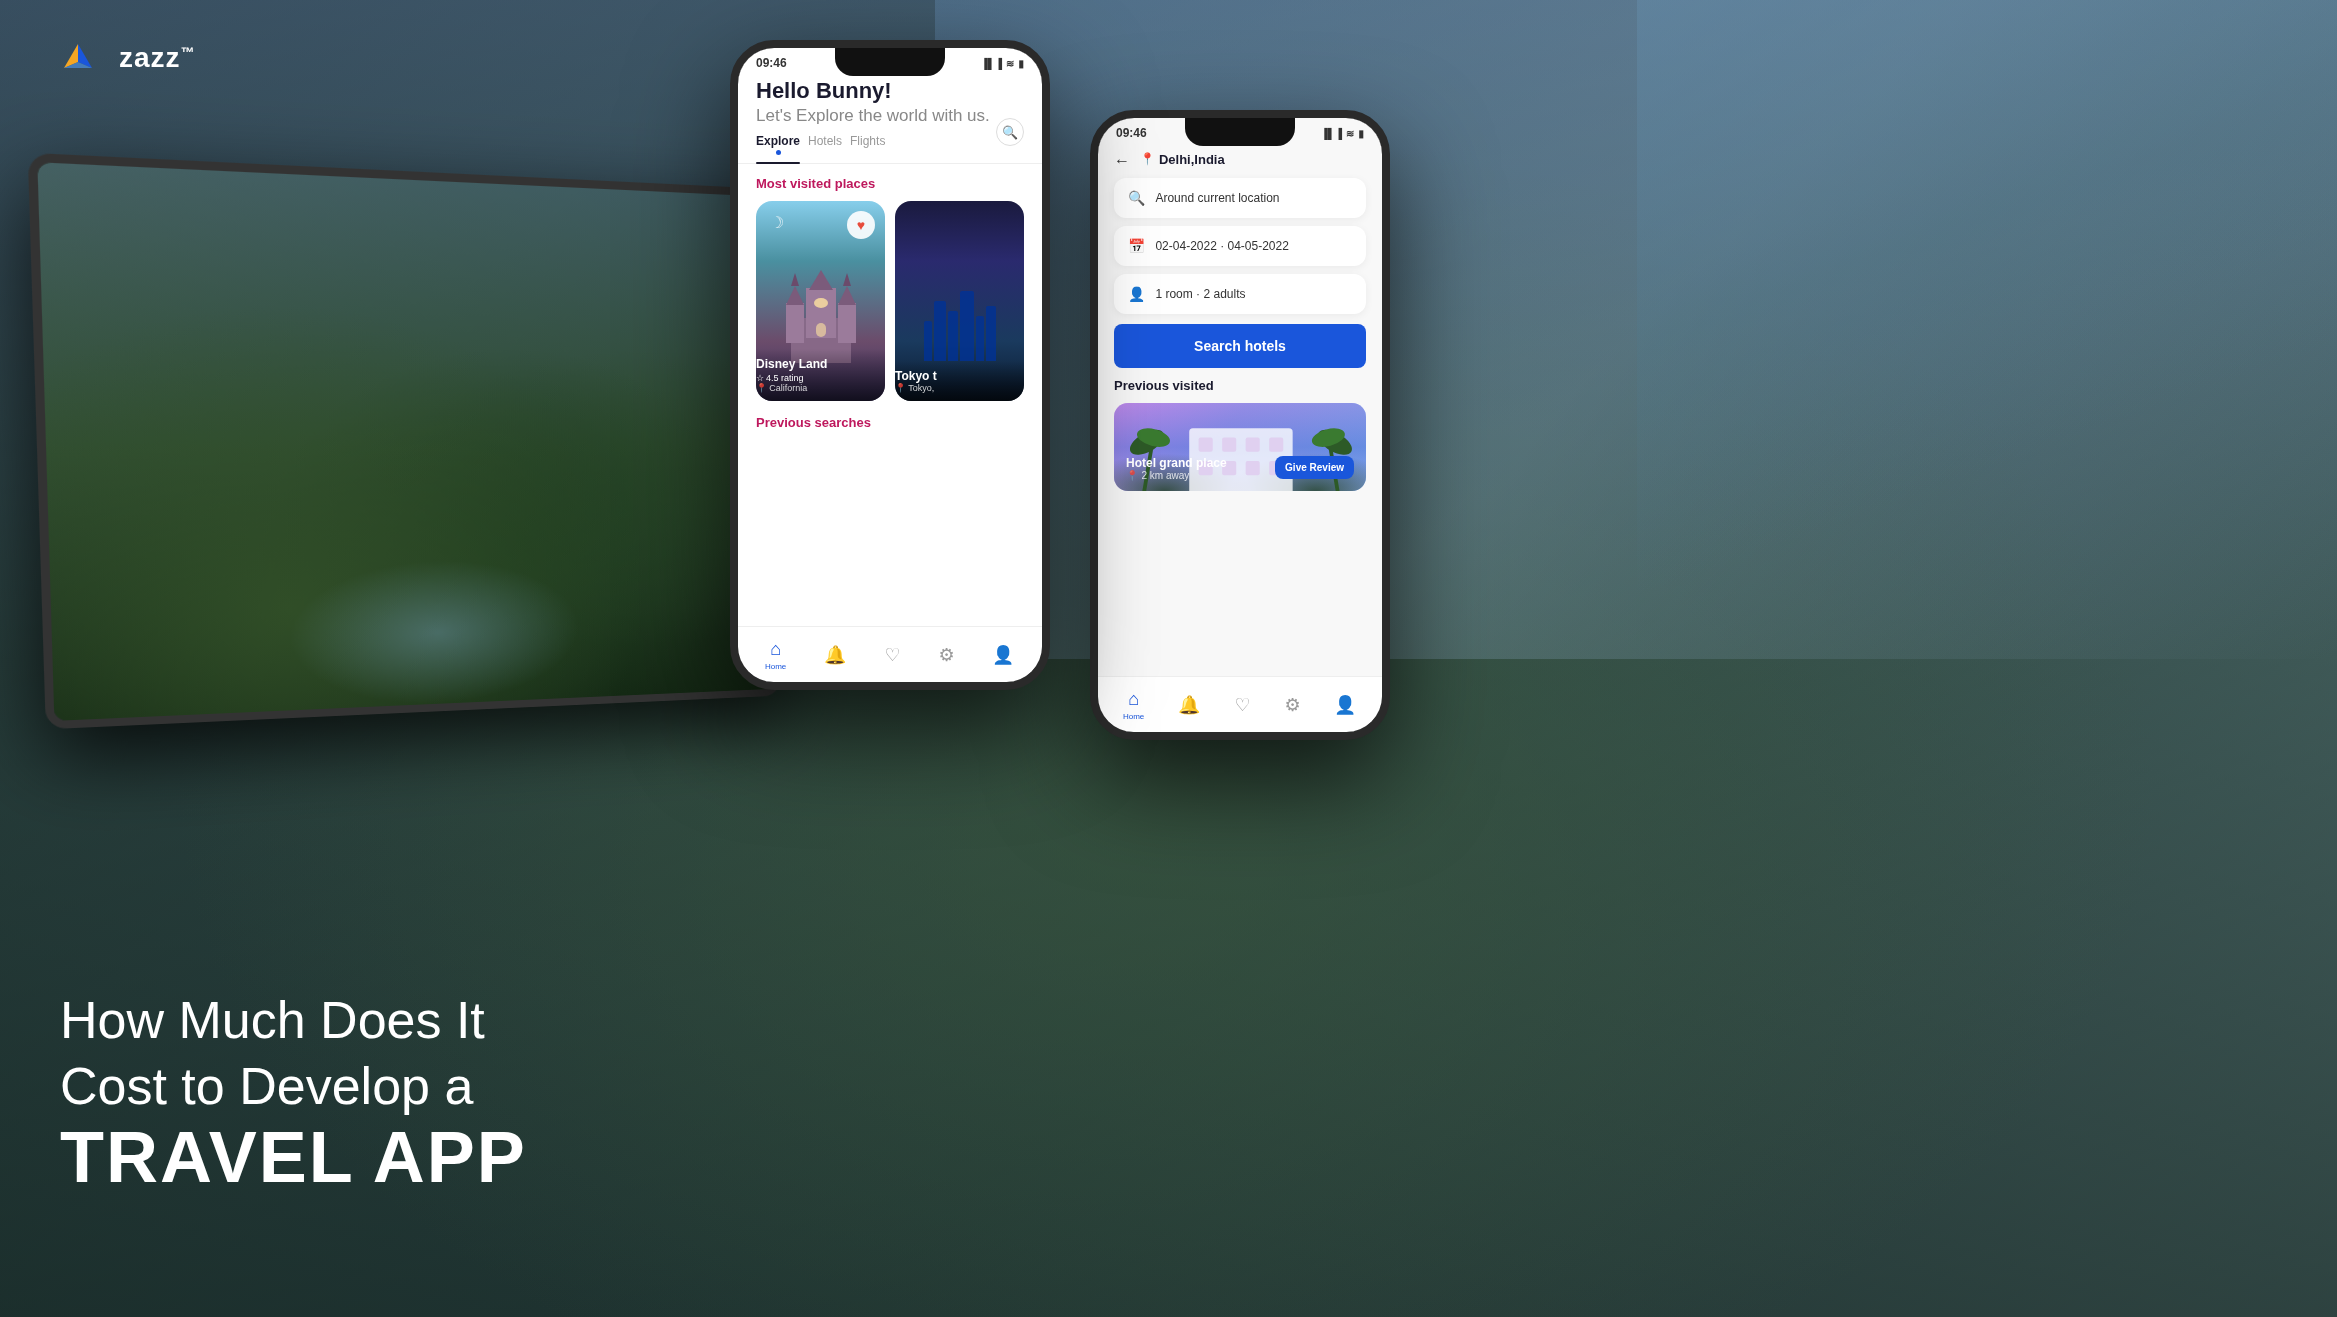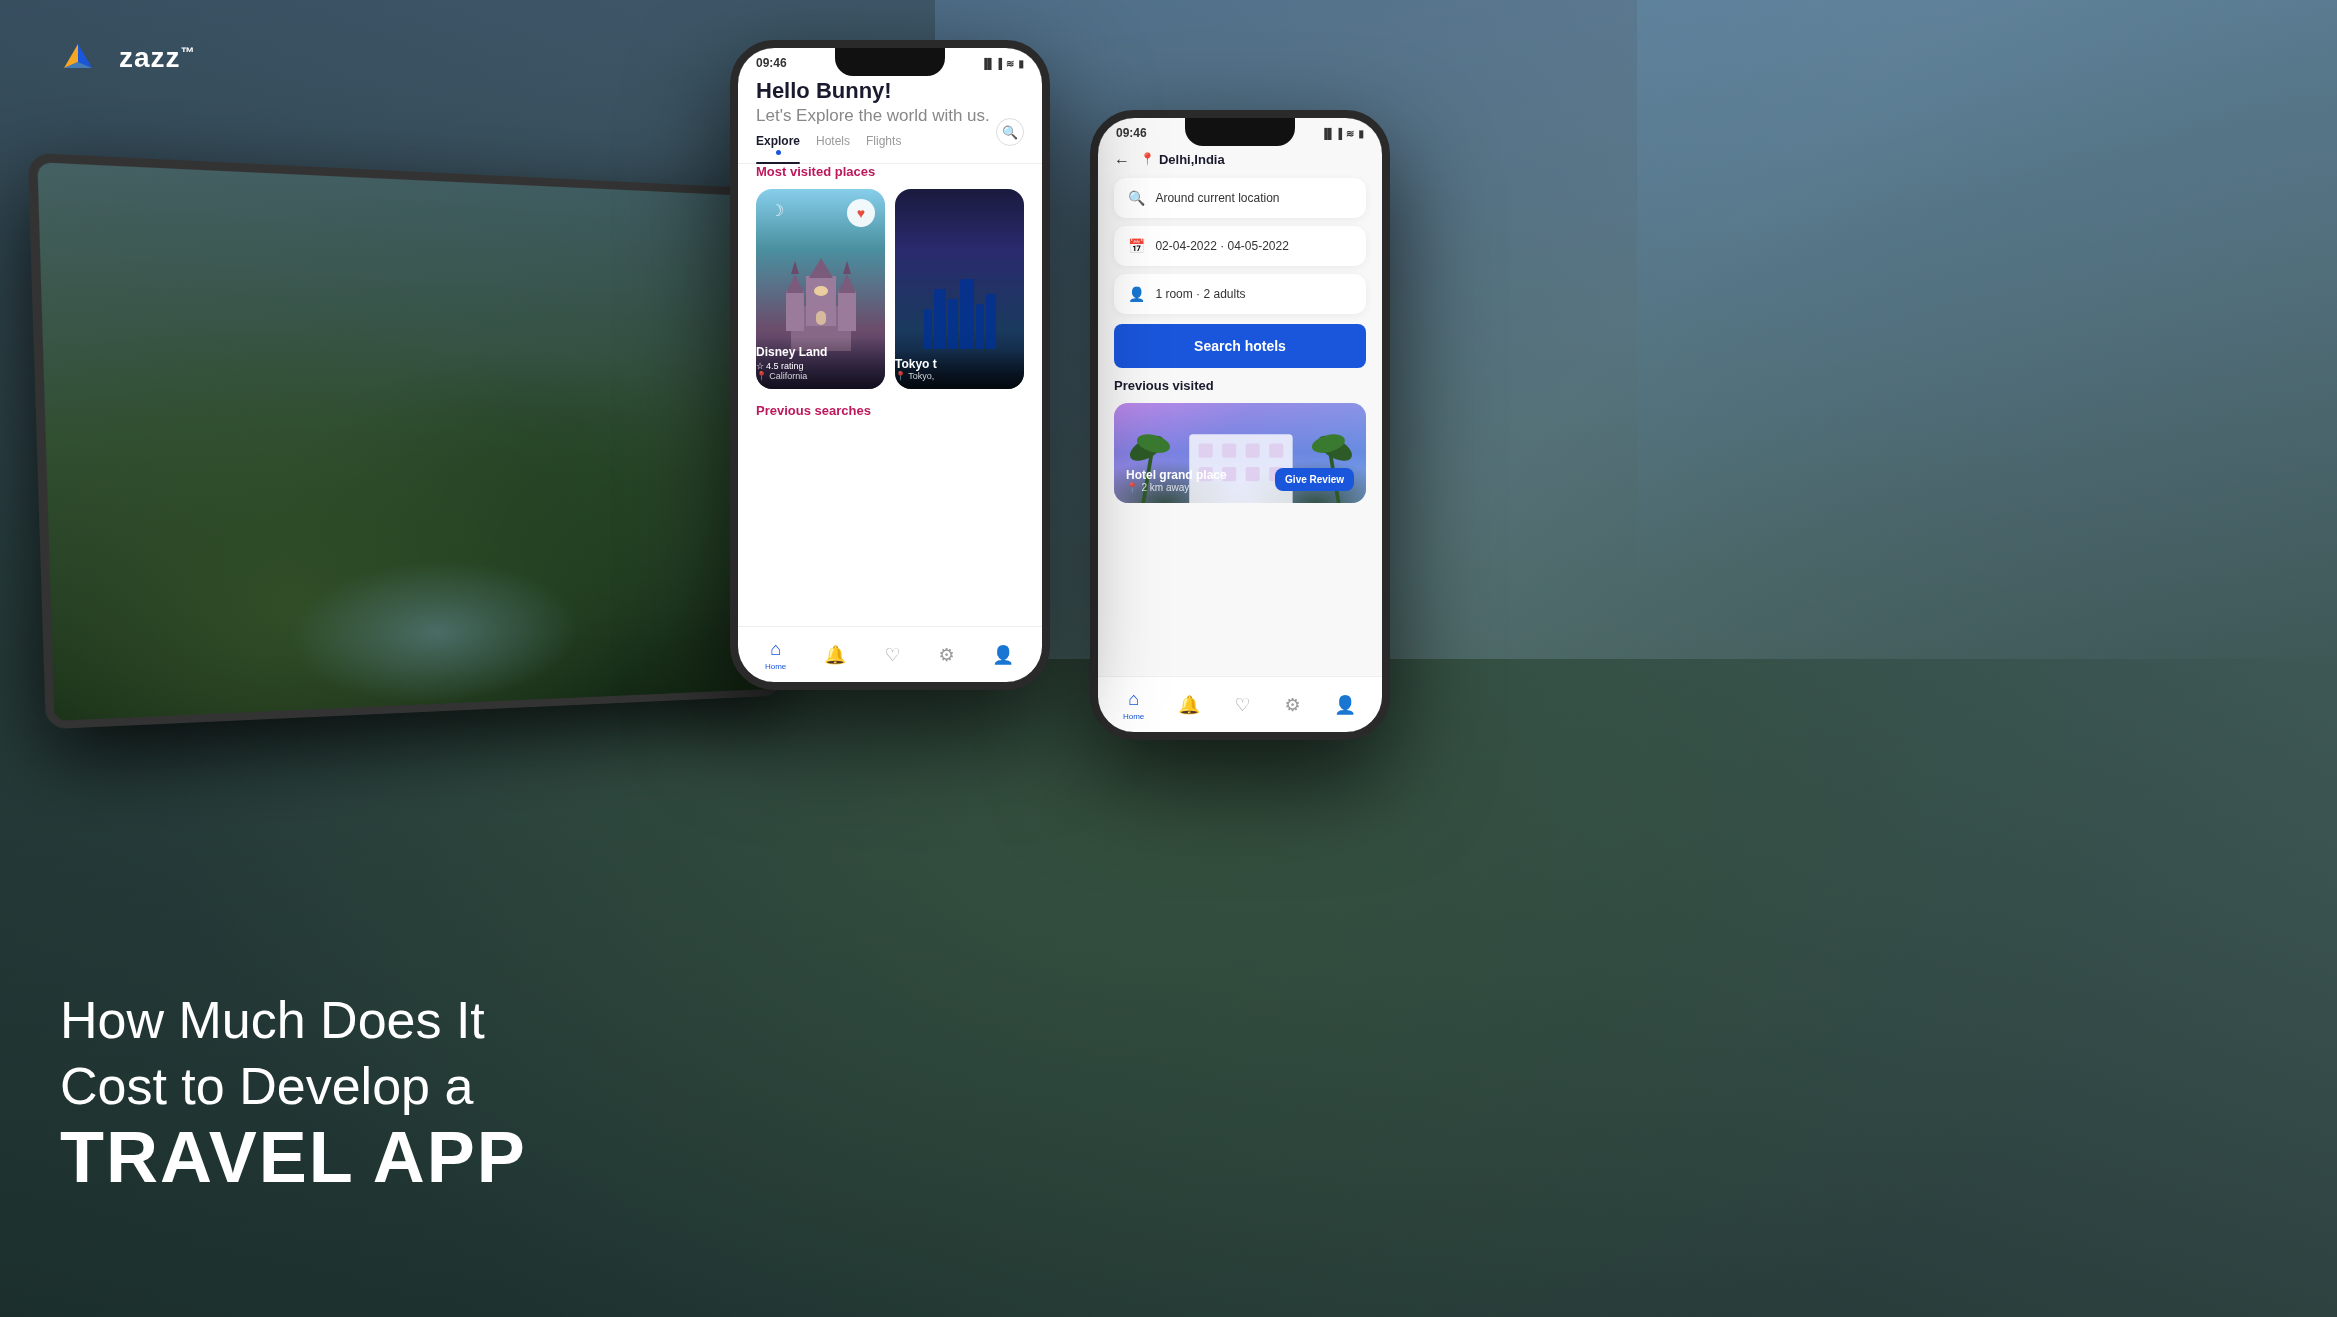--- a/index.html
+++ b/index.html
@@ -209,23 +209,24 @@
       display: flex;
       align-items: center;
       justify-content: center;
       font-size: 13px;
       color: #666;
     }
 
     
     .p1-tabs {
       display: flex;
-      gap: 16px;
+      gap: 8px;
       padding: 0 18px;
       border-bottom: 1px solid #eee;
+      margin-bottom: 12px;
     }
     .p1-tab {
       font-size: 12px;
       padding-bottom: 8px;
       color: #999;
       cursor: pointer;
       position: relative;
     }
     .p1-tab.active {
       color: #1a1a2e;
@@ -436,21 +437,21 @@
       font-weight: 700;
       color: #1a1a2e;
       padding: 0 16px;
       margin-bottom: 10px;
     }
     .visited-card {
       margin: 0 16px;
       border-radius: 14px;
       overflow: hidden;
       position: relative;
-      height: 100px;
+      height: 88px;
     }
     .visited-card-bg {
       width: 100%;
       height: 100%;
       background: linear-gradient(135deg, #c084fc 0%, #818cf8 40%, #60a5fa 100%);
       position: relative;
     }
     .visited-palms {
       position: absolute;
       inset: 0;

